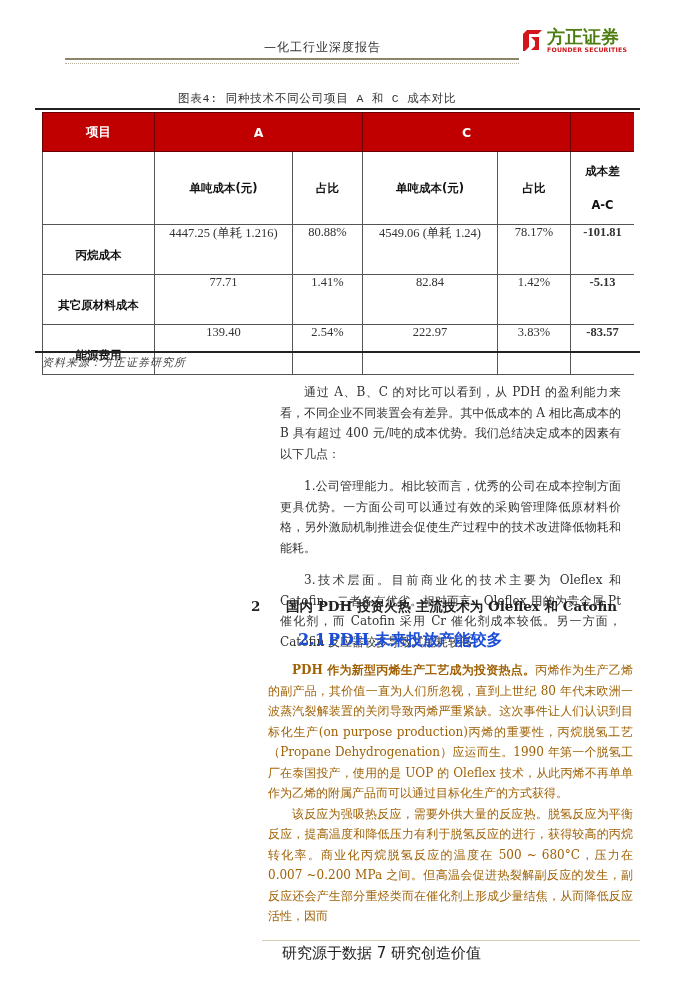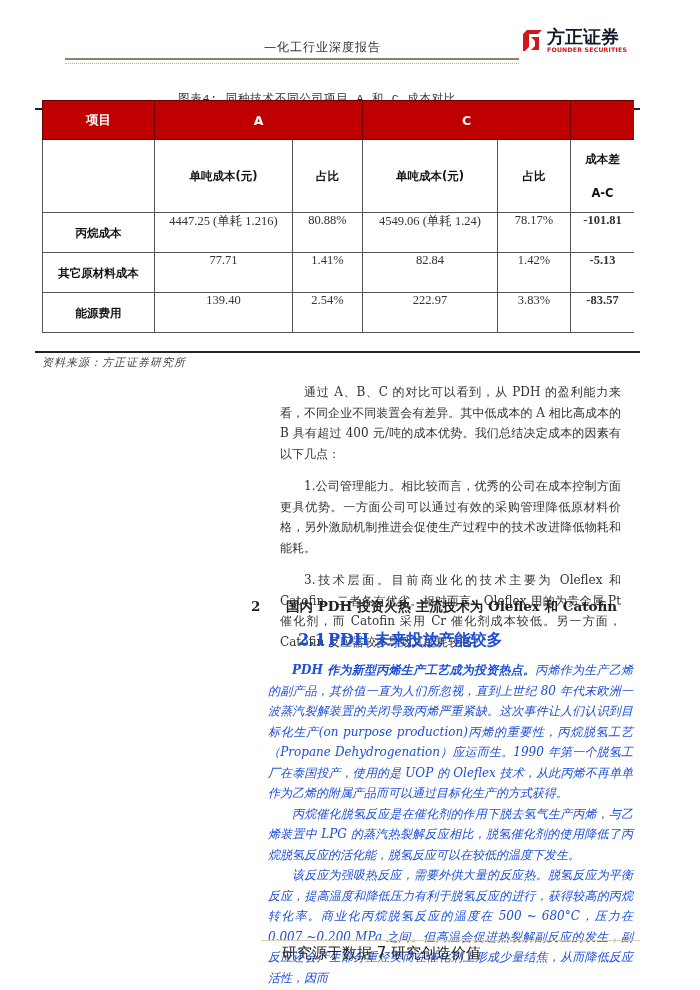--- a/index.html
+++ b/index.html
@@ -13,60 +13,60 @@
 
   
   .hdr-title {
     left:264px; top:39px; font-size:12px; color:#333;
     font-family:"DejaVu Serif", serif; letter-spacing:1px;
   }
   .hdr-rule-thick { left:65px; top:58px; width:454px; height:2px; background:#8c8468; }
   .hdr-rule-dots { left:65px; top:63px; width:454px; height:0; border-top:1px dotted #b5b0a0; }
   .logo { left:521px; top:26px; width:110px; height:30px; }
   .logo-mark { position:absolute; left:0; top:2px; width:22px; height:24px; }
-  .logo-cn { position:absolute; left:26px; top:-1px; font-family:"DejaVu Sans", sans-serif; font-weight:bold; font-size:18px; color:#0f172a; letter-spacing:0px; white-space:nowrap; }
+  .logo-cn { position:absolute; left:26px; top:-1px; font-family:"DejaVu Sans", sans-serif; font-weight:bold; font-size:18px; color:#4d7c0f; letter-spacing:0px; white-space:nowrap; }
   .logo-en { position:absolute; left:26px; top:20px; font-family:"DejaVu Sans", sans-serif; font-weight:bold; font-size:6.2px; color:#d2161c; letter-spacing:0.2px; white-space:nowrap; }
 
   
   .fig-caption { left:178px; top:91px; width:340px; text-align:left; font-size:11.5px; color:#333; letter-spacing:0.8px;font-family:Liberation Mono, monospace; }
   .tbl-top-rule { left:35px; top:108px; width:605px; height:2px; background:#222; }
   .tbl-bottom-rule { left:35px; top:351px; width:605px; height:2px; background:#222; }
 
   
-  .tbl-clip { left:42px; top:100px; width:592px; height:311px; overflow:hidden; }
+  .tbl-clip { left:42px; top:112px; width:592px; height:311px; overflow:hidden; }
   table.cost { border-collapse:collapse; table-layout:fixed; width:592px; }
   table.cost td, table.cost th { border:1px solid #555; padding:0; text-align:center; }
   table.cost th {
     background:#c00000; color:#fff; height:38px;
     font-family:"DejaVu Sans", sans-serif; font-weight:bold; font-size:12.5px;
     border-color:#6a0000;
   }
   .sub-head td {
     height:72px; font-family:"DejaVu Sans", sans-serif; font-weight:bold; font-size:11.5px; color:#111;
   }
   .sub-head .diff-head { line-height:34px; }
   .data-row td { height:37px; vertical-align:top; font-family:"Liberation Serif", serif; font-size:12.5px; color:#333; padding-top:4px; }
-  .data-row td.label { vertical-align:middle; font-family:"DejaVu Sans", sans-serif; font-weight:bold; font-size:11.5px; color:#111; padding-top:2px; }
+  .data-row td.label { vertical-align:middle; font-family:"DejaVu Sans", sans-serif; font-weight:bold; font-size:11.5px; color:#111; padding-top:12px; }
   .data-row.first td { height:37px; }
   .data-row td.diff { font-family:"Liberation Serif", serif; font-weight:bold; }
   .neg-red { color:#c00000; }
   .neg-black { color:#111; }
 
   .source { left:42px; top:355px; font-size:11px; color:#444; font-style:italic; letter-spacing:1px; }
 
   
   .body { left:268px; top:370px; width:365px; font-size:12px; line-height:20.5px; color:#333; }
   .body p { margin:12px; text-indent:24px; text-align:justify; }
 
   .h2 { left:251px; top:598px; font-size:13.5px; font-weight:bold; color:#222; white-space:nowrap; }
   .h2 .num { display:inline-block; width:35px; }
   .h3 { left:298px; top:630px; font-size:16px; font-weight:bold; color:#1d4ed8; white-space:nowrap; }
   .h3 .num { display:inline-block; width:30px; }
 
-  .body2 { left:268px; top:660px; width:365px; font-size:12px; line-height:20.5px; color:#1d4ed8;font-style:italic; }
+  .body2 { left:268px; top:660px; width:365px; font-size:12px; line-height:20.5px; color:#a16207; }
   .body2 p { margin:0; text-indent:24px; text-align:justify; }
 
   .footer-rule { left:262px; top:940px; width:378px; height:1px; background:#d7cdb5; }
   .footer { left:282px; top:944px; font-family:"DejaVu Sans", sans-serif; font-size:15px; color:#222; }
 </style>
 </head>
 <body>
 
 <div class="abs hdr-title">—化工行业深度报告</div>
 <div class="abs hdr-rule-thick"></div>
@@ -150,18 +150,17 @@
 
 <div class="abs h2">
   <span class="num">2</span><span>国内 PDH 投资火热  主流技术为 Oleflex 和 Catofin</span>
 </div>
 <div class="abs h3">
   <span class="num">2.1</span><span>PDH 未来投放产能较多</span>
 </div>
 
 <div class="abs body2">
   <p><b>PDH 作为新型丙烯生产工艺成为投资热点。</b><span>丙烯作为生产乙烯的副产品，其价值一直为人们所忽视，直到上世纪 80 年代末欧洲一波蒸汽裂解装置的关闭导致丙烯严重紧缺。这次事件让人们认识到目标化生产(on purpose production)丙烯的重要性，丙烷脱氢工艺（Propane Dehydrogenation）应运而生。1990 年第一个脱氢工厂在泰国投产，使用的是 UOP 的 Oleflex 技术，从此丙烯不再单单作为乙烯的附属产品而可以通过目标化生产的方式获得。</span></p>
-  <p>丙烷催化脱氢反应是在催化剂的作用下脱去氢气生产丙烯，与乙烯装置中 LPG 的蒸汽热裂解反应相比，脱氢催化剂的使用降低了丙烷脱氢反应的活化能，脱氢反应可以在较低的温度下发生。</p>
   <p>该反应为强吸热反应，需要外供大量的反应热。脱氢反应为平衡反应，提高温度和降低压力有利于脱氢反应的进行，获得较高的丙烷转化率。商业化丙烷脱氢反应的温度在 500 ~ 680°C，压力在 0.007 ~0.200 MPa 之间。但高温会促进热裂解副反应的发生，副反应还会产生部分重烃类而在催化剂上形成少量结焦，从而降低反应活性，因而</p>
 </div>
 
 <div class="abs footer-rule"></div>
 <div class="abs footer">研究源于数据 7 研究创造价值</div>
 
 </body></html>

